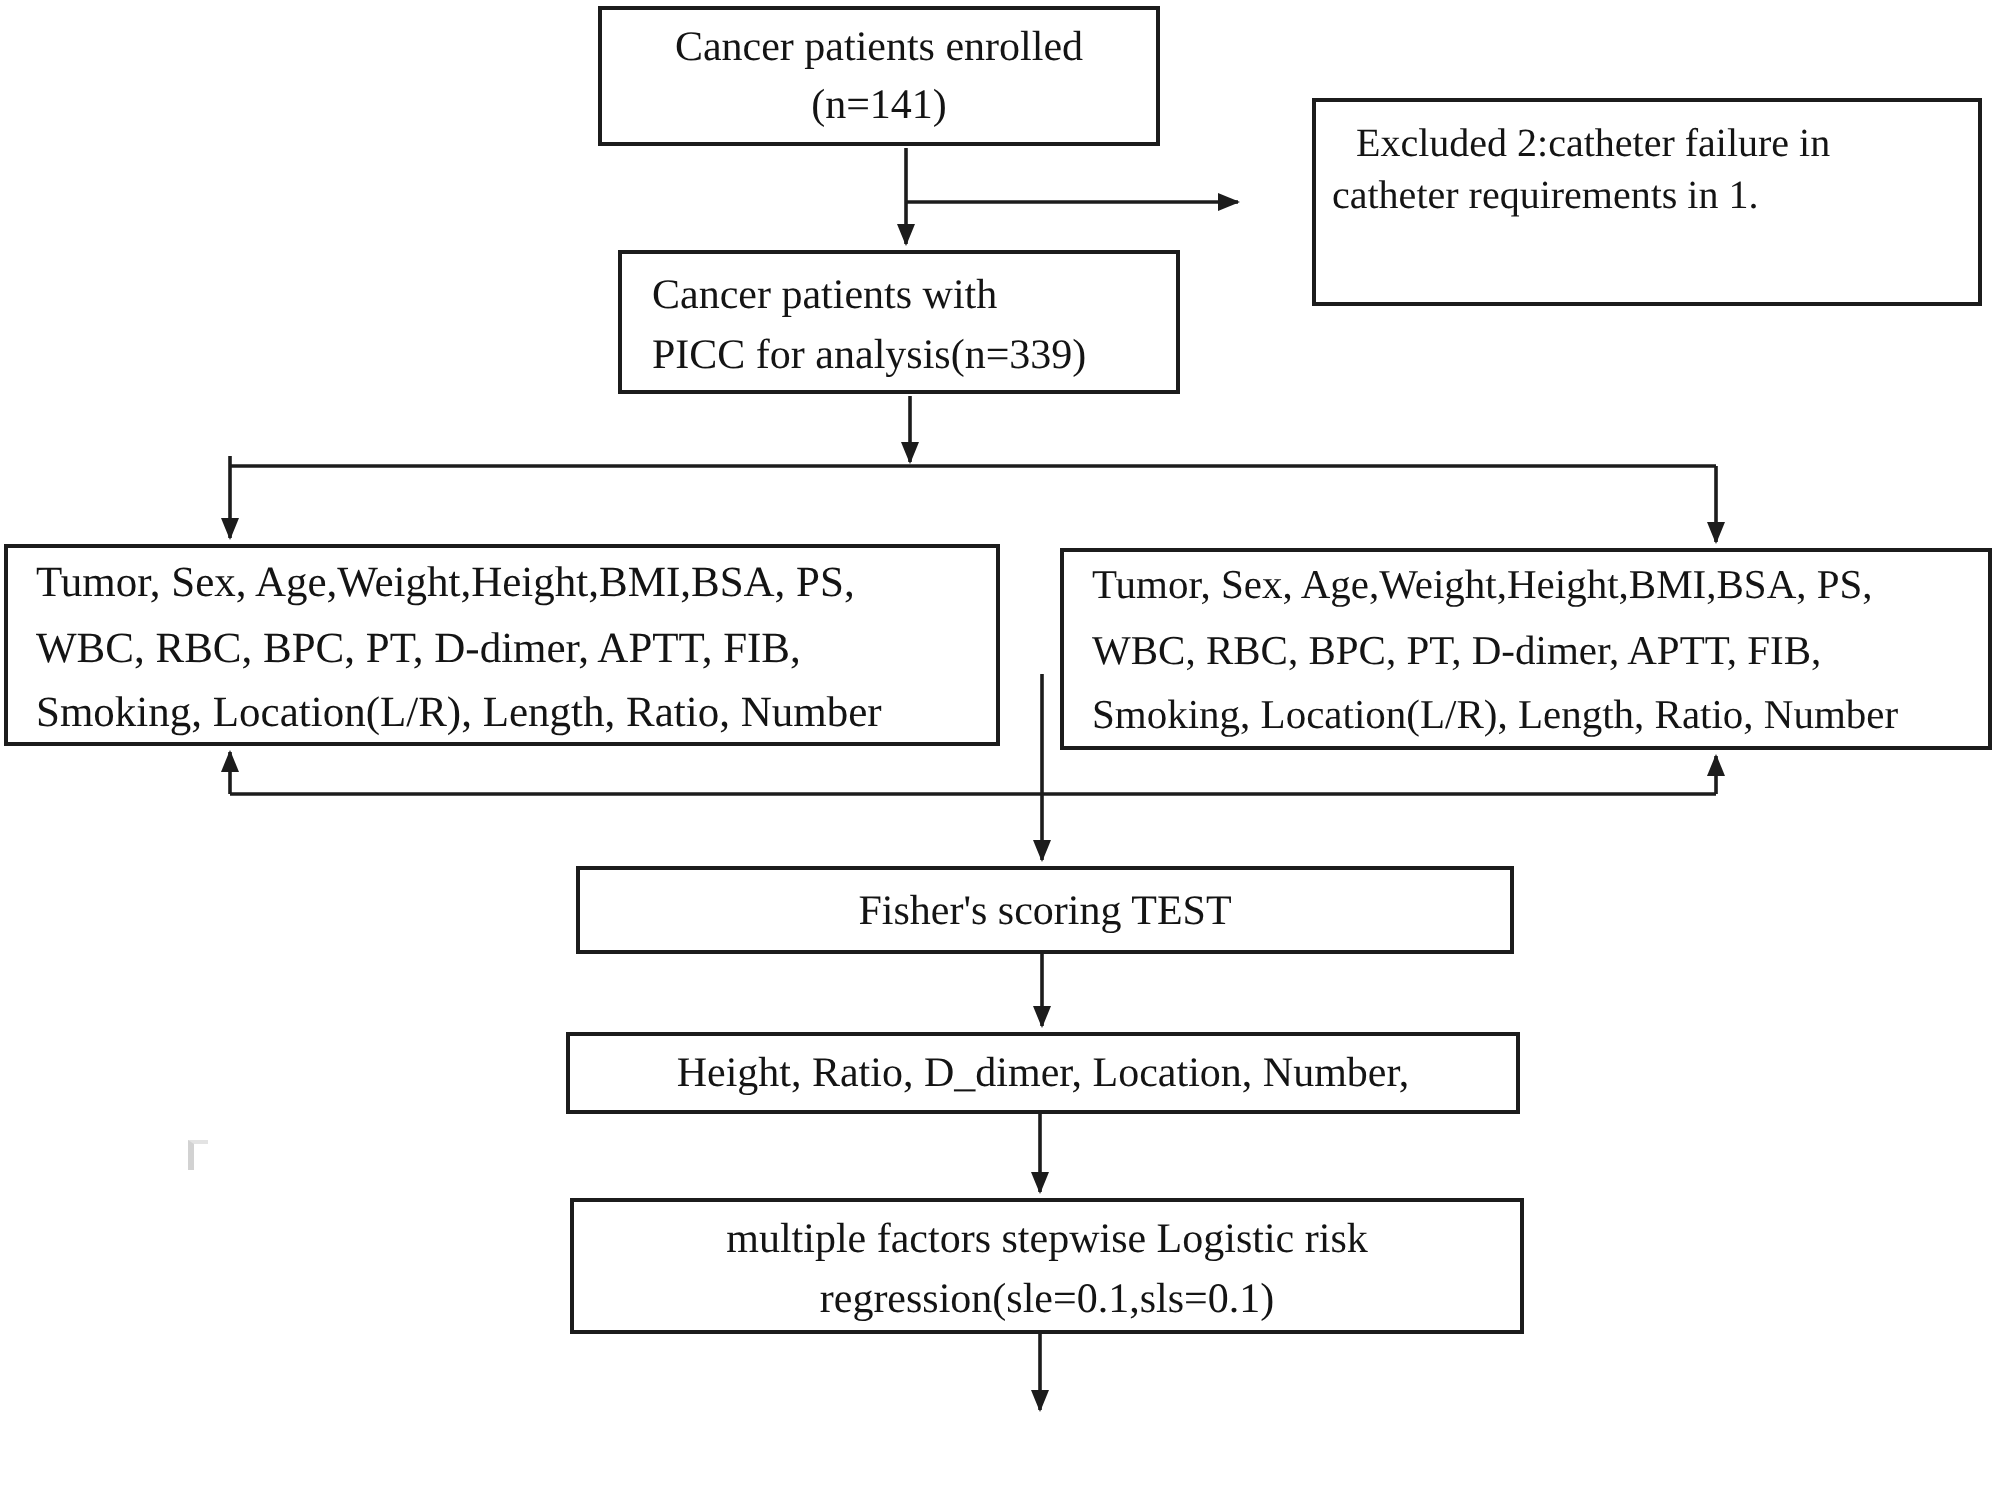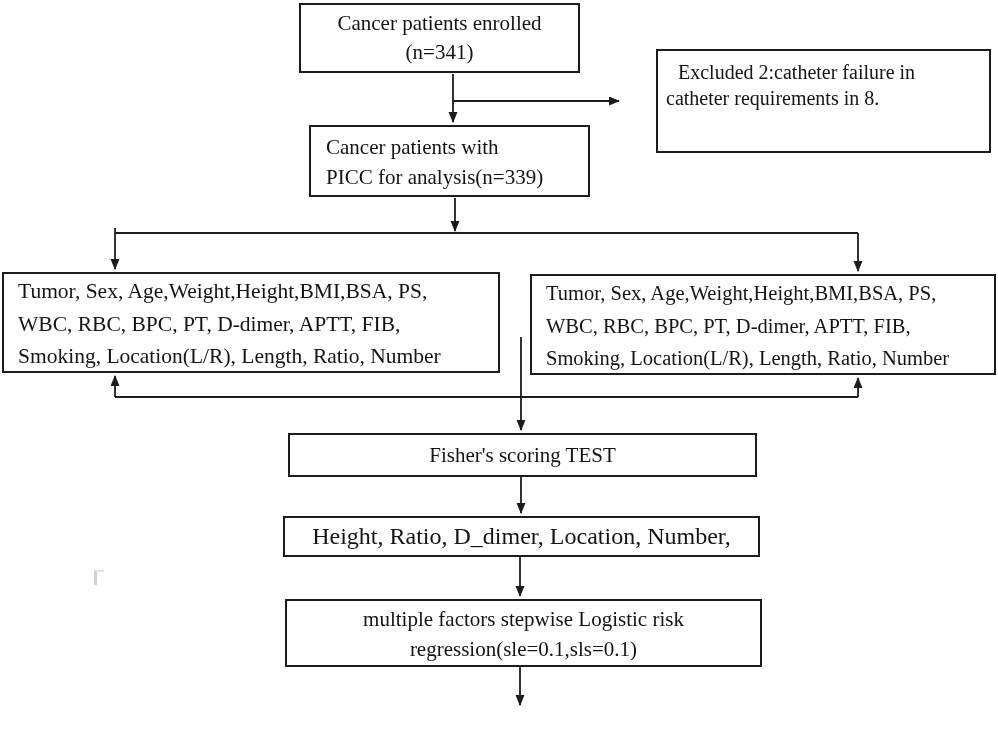--- a/index.html
+++ b/index.html
@@ -21,21 +21,21 @@
   .box .ln{white-space:nowrap;}
   .center{text-align:center;}
 
   .b-enrolled{left:299px;top:3px;width:281px;height:70px;font-size:21px;line-height:29px;padding-top:4px;}
   .b-excluded{left:656px;top:49px;width:335px;height:104px;font-size:20px;line-height:26px;padding:8px 4px 0 8px;}
   .b-excluded .indent{padding-left:12px;}
   .b-picc{left:309px;top:125px;width:281px;height:72px;font-size:21px;line-height:30px;padding:5px 0 0 15px;}
   .b-vars-l{left:2px;top:272px;width:498px;height:101px;font-size:21.5px;line-height:32.5px;padding:1px 0 0 14px;}
   .b-vars-r{left:530px;top:274px;width:466px;height:101px;font-size:20.5px;line-height:32.5px;padding:1px 0 0 14px;}
   .b-fisher{left:288px;top:433px;width:469px;height:44px;font-size:21px;line-height:40px;font-family:Liberation Serif, serif;}
-  .b-selected{left:283px;top:516px;width:477px;height:41px;font-size:24px;line-height:37px;}
+  .b-selected{left:283px;top:516px;width:477px;height:41px;font-size:21px;line-height:37px;}
   .b-logistic{left:285px;top:599px;width:477px;height:68px;font-size:21px;line-height:30px;padding-top:3px;}
   .b-final{left:285px;top:708px;width:473px;height:45px;font-size:21px;line-height:41px;}
 
   .arrows{position:absolute;left:0;top:0;pointer-events:none;}
 
   .stray-mark{
     position:absolute;left:94px;top:570px;width:7px;height:13px;
     border-left:3px solid #d2d2d2;border-top:2px solid #e3e3e3;
   }
 </style>
@@ -62,26 +62,26 @@
       <line x1="858" y1="397" x2="858" y2="378" marker-end="url(#ah)"></line>
       <line x1="521" y1="337" x2="521" y2="430" marker-end="url(#ah)"></line>
       <line x1="521" y1="477" x2="521" y2="513" marker-end="url(#ah)"></line>
       <line x1="520" y1="557" x2="520" y2="596" marker-end="url(#ah)"></line>
       <line x1="520" y1="667" x2="520" y2="705" marker-end="url(#ah)"></line>
     </g>
   </svg>
 
   <div class="box b-enrolled center">
     <div class="ln">Cancer patients enrolled</div>
-    <div class="ln">(n=341)</div>
+    <div class="ln">(n=141)</div>
   </div>
 
   <div class="box b-excluded">
     <div class="ln indent">Excluded 2:catheter failure in</div>
-    <div class="ln">catheter requirements in 8.</div>
+    <div class="ln">catheter requirements in 1.</div>
   </div>
 
   <div class="box b-picc">
     <div class="ln">Cancer patients with</div>
     <div class="ln">PICC for analysis(n=339)</div>
   </div>
 
   <div class="box b-vars-l">
     <div class="ln">Tumor, Sex, Age,Weight,Height,BMI,BSA, PS,</div>
     <div class="ln">WBC, RBC, BPC, PT, D-dimer, APTT, FIB,</div>

